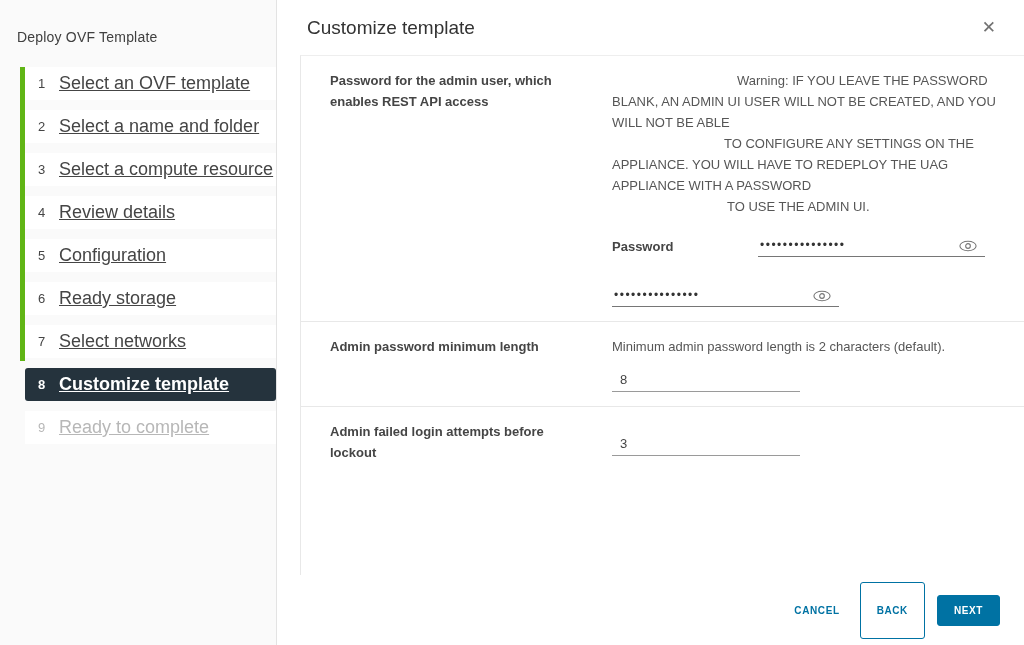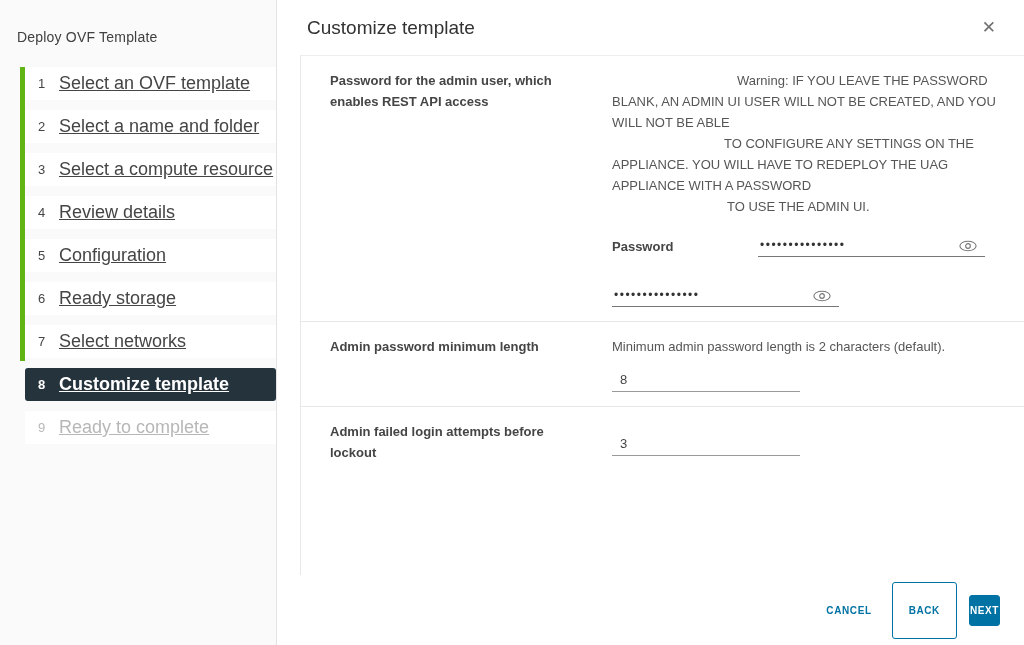--- a/index.html
+++ b/index.html
@@ -44,21 +44,21 @@
   .eye-icon { position:absolute; right:8px; bottom:4px; cursor:pointer; line-height:0; }
 
   .num-input-wrap { display:inline-block; width:188px; border-bottom:1px solid #9a9a9a; margin-top:12px; }
   .num-input { width:100%; border:none; outline:none; background:transparent; font-size:13px; color:#454545; padding:0 0 4px 8px; font-family:"Liberation Sans", sans-serif; }
 
   
   .footer { height:70px; display:flex; align-items:center; justify-content:flex-end; padding-right:24px; gap:12px; }
   .btn { font-size:10px; font-weight:bold; letter-spacing:.6px; cursor:pointer; font-family:"Liberation Sans", sans-serif; }
   .btn-link { color:var(--blue,#0072a3); background:none; border:none; margin-right:8px; }
   .btn-outline { color:var(--blue,#0072a3); background:#fff; border:1px solid var(--blue,#0072a3); border-radius:3px; padding:22px 16px; }
-  .btn-solid { color:#fff; background:var(--blue,#0072a3); border:1px solid var(--blue,#0072a3); border-radius:3px; padding:9px 0; }
+  .btn-solid { color:#fff; background:var(--blue,#0072a3); border:1px solid var(--blue,#0072a3); border-radius:3px; padding:9px 16px; }
 </style>
 </head>
 <body>
 
 <div class="app">
 
   <div class="sidebar">
     <div class="sidebar-title">Deploy OVF Template</div>
     <div class="steps">
       <div class="progress-bar"></div>

